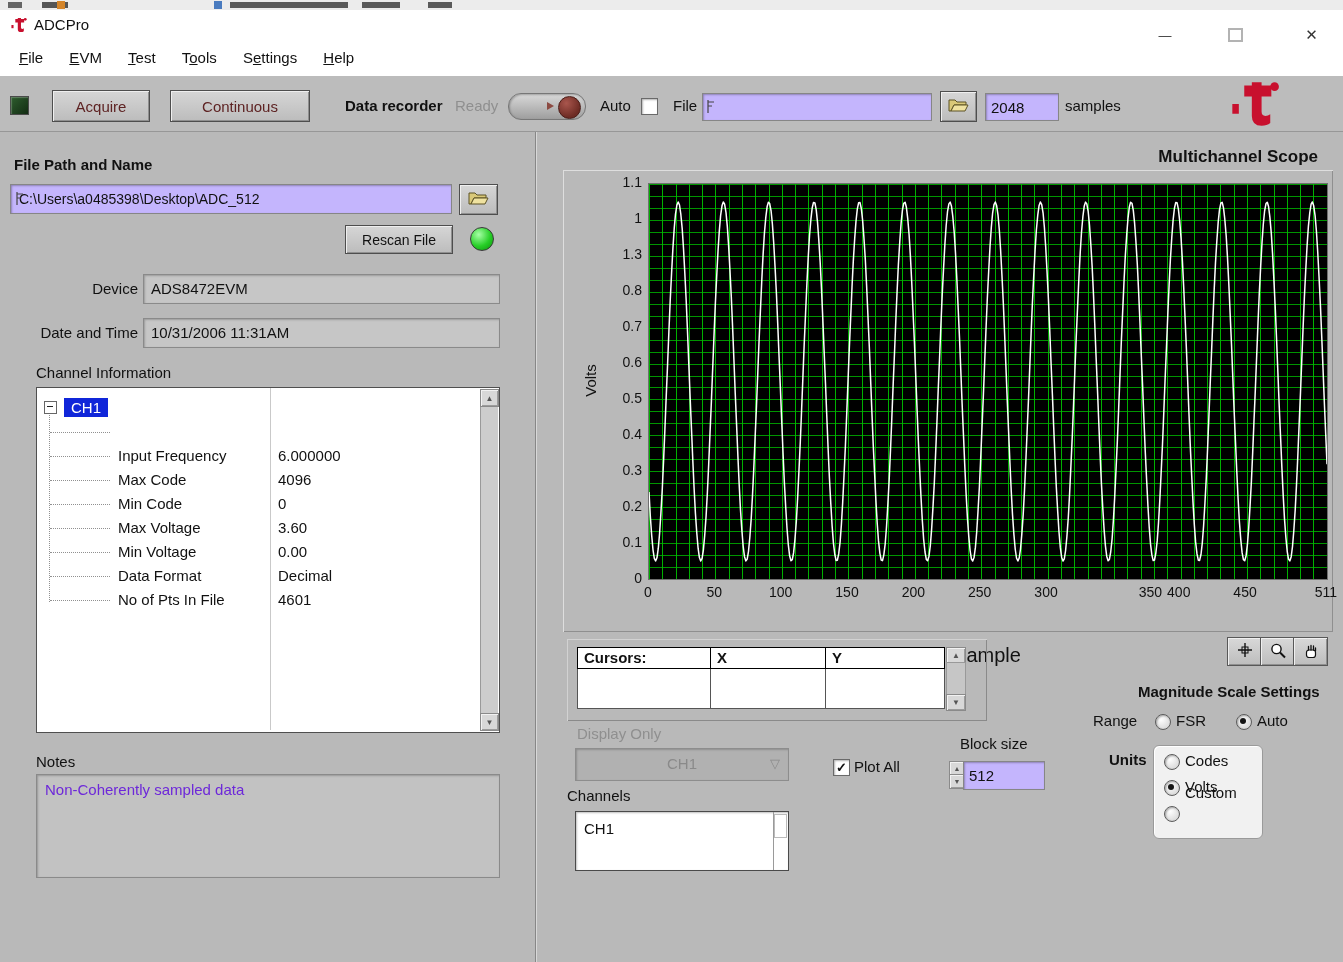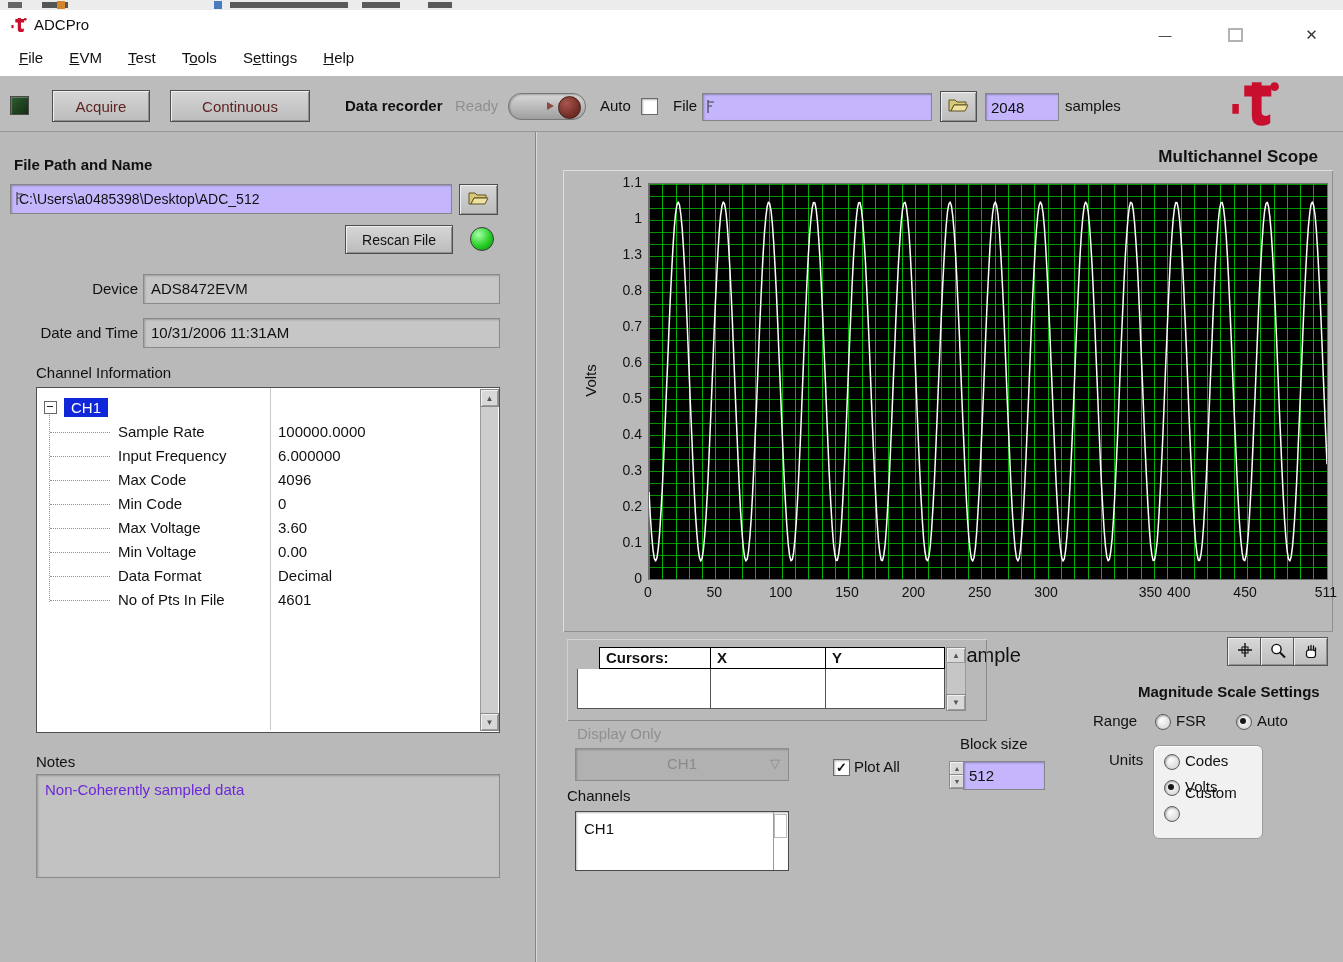--- a/index.html
+++ b/index.html
@@ -224,24 +224,20 @@
   <div class="doth" style="left:50px;top:480px;width:60px;"></div>
   <div class="doth" style="left:50px;top:504px;width:60px;"></div>
   <div class="doth" style="left:50px;top:528px;width:60px;"></div>
   <div class="doth" style="left:50px;top:552px;width:60px;"></div>
   <div class="doth" style="left:50px;top:576px;width:60px;"></div>
   <div class="doth" style="left:50px;top:600px;width:60px;"></div>
 
   <div class="expander" style="left:44px;top:401px;"></div>
   <span class="lbl" style="left:64px;top:398px;background:#1026d9;color:#fff;padding:1px 7px;">CH1</span>
 
-  <div class="tree-row" style="top:420px;">
-    <span class="tname">Sample Rate</span>
-    <span class="tval">100000.0000</span>
-  </div>
   <div class="tree-row" style="top:444px;">
     <span class="tname">Input Frequency</span>
     <span class="tval">6.000000</span>
   </div>
   <div class="tree-row" style="top:468px;">
     <span class="tname">Max Code</span>
     <span class="tval">4096</span>
   </div>
   <div class="tree-row" style="top:492px;">
     <span class="tname">Min Code</span>
@@ -315,21 +311,21 @@
     <span class="xtick" style="left:58.71%;text-align:right;">300</span>
     <span class="xtick" style="left:68.49%;margin-left:38px;">350</span>
     <span class="xtick" style="left:78.28%;">400</span>
     <span class="xtick" style="left:88.06%;">450</span>
     <span class="xtick" style="left:100%;">511</span>
   </div>
   <span class="lbl" style="left:947px;top:644px;width:80px;text-align:center;font-size:20px;">Sample</span>
 
   <div class="abs" style="left:567px;top:639px;width:420px;height:82px;
               box-shadow:inset 1px 1px 0 #d2d2d2, inset -1px -1px 0 #8a8a8a;"></div>
-  <div class="curs-cell bold" style="left:599px;top:647px;width:150px;">Cursors:</div>
+  <div class="curs-cell bold" style="left:577px;top:647px;width:150px;">Cursors:</div>
   <div class="curs-cell bold" style="left:710px;top:647px;width:116px;">X</div>
   <div class="curs-cell bold" style="left:825px;top:647px;width:120px;">Y</div>
   <div class="curs-body" style="left:577px;top:669px;width:134px;"></div>
   <div class="curs-body" style="left:710px;top:669px;width:116px;"></div>
   <div class="curs-body" style="left:825px;top:669px;width:120px;"></div>
   <div class="sbtn" style="left:946px;top:647px;width:18px;height:15px;">
     <span>▲</span>
   </div>
   <div class="abs" style="left:946px;top:662px;width:18px;height:32px;background:#c6c6c6;border:1px solid #999;"></div>
   <div class="sbtn" style="left:946px;top:694px;width:18px;height:15px;">
@@ -364,21 +360,21 @@
   <span class="lbl bold" style="left:1138px;top:683px;">Magnitude Scale Settings</span>
 
   <span class="lbl" style="left:1093px;top:712px;">Range</span>
   <span class="radio" style="left:1155px;top:714px;"></span>
   <span class="lbl" style="left:1176px;top:712px;">FSR</span>
   <span class="radio sel" style="left:1236px;top:714px;"></span>
   <span class="lbl" style="left:1257px;top:712px;">Auto</span>
 
   <div class="abs" style="left:1153px;top:745px;width:108px;height:92px;background:#f1f1f1;border:1px solid #9a9a9a;border-radius:6px;
               box-shadow:inset 1px 1px 0 #fff;"></div>
-  <span class="lbl" style="left:1109px;top:751px;">Units</span>
+  <span class="lbl" style="left:1109px;top:751px;font-weight:bold;">Units</span>
   <span class="radio" style="left:1164px;top:754px;"></span>
   <span class="lbl" style="left:1185px;top:752px;">Codes</span>
   <span class="radio sel" style="left:1164px;top:780px;"></span>
   <span class="lbl" style="left:1185px;top:778px;">Volts</span>
   <span class="radio" style="left:1164px;top:806px;"></span>
   <span class="lbl" style="left:1185px;top:784px;">Custom</span>
 
   <span class="lbl grayed" style="left:577px;top:725px;">Display Only</span>
   <div class="abs" style="left:575px;top:748px;width:212px;height:31px;background:#b1b1b1;border:1px solid #8d8d8d;
               box-shadow:inset 1px 1px 2px rgba(0,0,0,.2);line-height:30px;text-align:center;color:#8a8a8a;">

